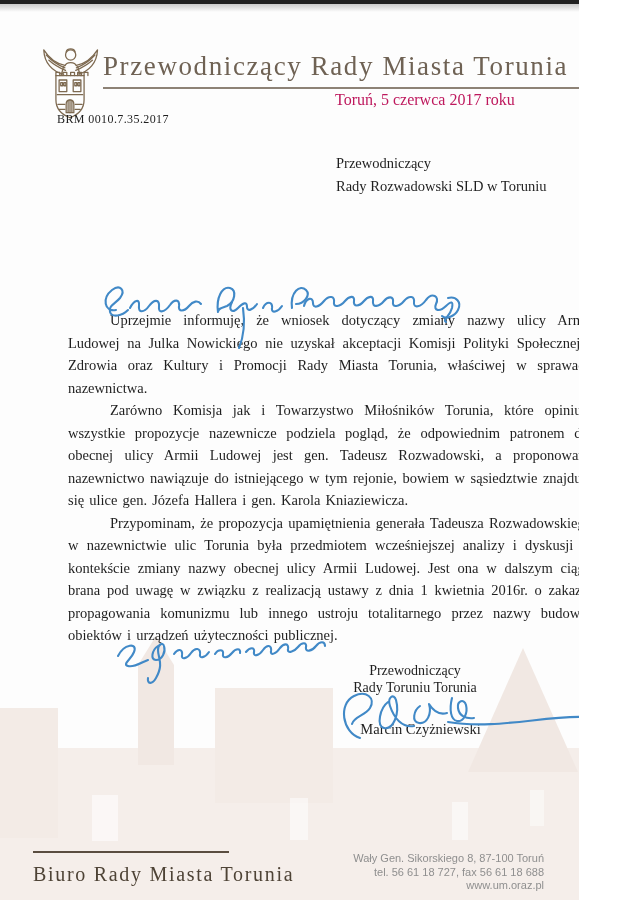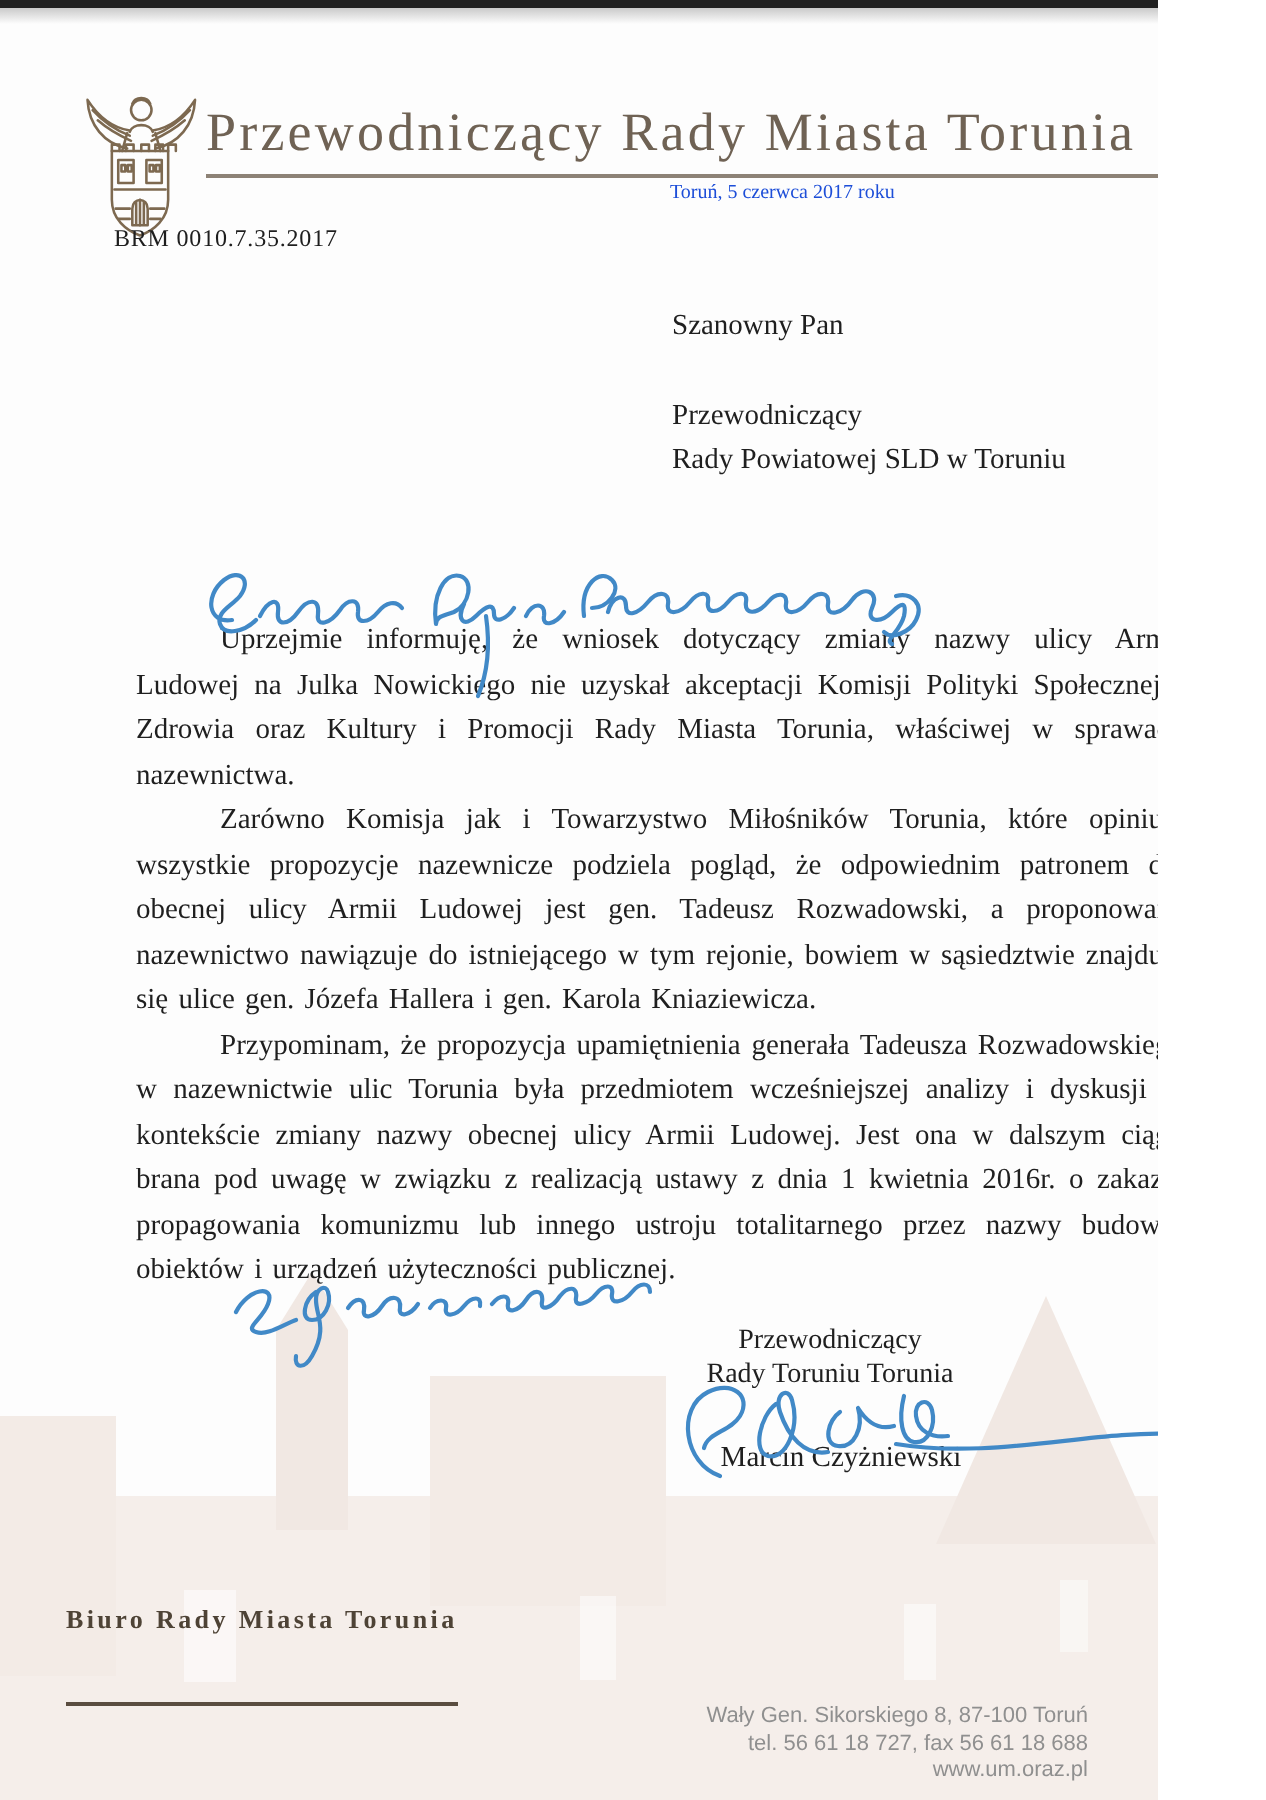--- a/index.html
+++ b/index.html
@@ -15,21 +15,21 @@
   
   .watermark{position:absolute;left:0;top:590px;width:633px;height:310px;z-index:0;}
   
   .logo{position:absolute;left:38px;top:42px;width:64px;height:92px;z-index:2;}
   .letter-title{
     position:absolute;left:103px;top:50px;width:505px;margin:0;z-index:2;
     font-size:27px;font-weight:normal;letter-spacing:1.6px;white-space:nowrap;
     color:#6f6254;line-height:33px;
   }
   .title-rule{position:absolute;left:103px;top:87px;width:494px;height:2px;background:#8d8276;z-index:2;}
-  .date-line{position:absolute;left:335px;top:91px;font-size:10px;color:#1d4ed8;z-index:2;}
+  .date-line{position:absolute;left:335px;top:91px;font-size:16px;color:#be185d;z-index:2;}
   .ref-line{position:absolute;left:57px;top:112px;font-size:12px;color:#1e1e1e;letter-spacing:.4px;z-index:2;}
   
   .recipient{position:absolute;left:336px;top:152px;z-index:2;}
   .recipient div{font-size:14.5px;line-height:22.5px;color:#1f1f1f;}
   .recipient .salutation{margin-bottom:22px;}
   
   .hw{position:absolute;z-index:3;}
   .hw path{fill:none;stroke:#4189c7;stroke-width:2.1;stroke-linecap:round;stroke-linejoin:round;}
   .hw-greeting{left:96px;top:264px;width:380px;height:90px;}
   .hw-closing{left:100px;top:628px;width:250px;height:75px;}
@@ -39,22 +39,22 @@
   .body-text p{
     margin:0;font-size:14.5px;line-height:22.5px;text-align:justify;
     text-indent:42px;color:#1f1f1f;word-spacing:1.5px;
   }
   
   .sig-role{position:absolute;left:340px;top:663px;width:150px;text-align:center;z-index:2;
     font-size:14px;line-height:16.5px;color:#1f1f1f;}
   .sig-name{position:absolute;left:338px;top:721px;width:165px;text-align:center;z-index:2;
     font-size:14.5px;color:#1f1f1f;}
   
-  .footer-office{position:absolute;left:33px;top:802px;z-index:2;margin:0;
-    font-size:13px;font-weight:bold;letter-spacing:1.7px;color:#4e4336;white-space:nowrap;}
+  .footer-office{position:absolute;left:33px;top:863px;z-index:2;margin:0;
+    font-size:20px;font-weight:normal;letter-spacing:1.7px;color:#4e4336;white-space:nowrap;}
   .footer-rule{position:absolute;left:33px;top:851px;width:196px;height:2px;background:#5a4d40;z-index:2;}
   .footer-address{position:absolute;right:35px;top:840px;text-align:right;z-index:2;
     font-family:"Liberation Sans", sans-serif;font-size:11px;line-height:13.5px;color:#8f8f8f;margin-top:12px;}
   .logo g, .coat{stroke:#7d6950;stroke-width:2;fill:none;stroke-linecap:round;stroke-linejoin:round;}
 </style>
 </head>
 <body>
 
 <div class="page">
 
@@ -97,23 +97,22 @@
       <path d="M30,78 H70 M31,93 H42 M58,93 H69 M33,101 H42 M58,101 H66"></path>
     </g>
   </svg>
 
   <h1 class="letter-title">Przewodniczący Rady Miasta Torunia</h1>
   <div class="title-rule"></div>
   <div class="date-line">Toruń, 5 czerwca 2017 roku</div>
   <div class="ref-line">BRM 0010.7.35.2017</div>
 
   <div class="recipient">
-    <div class="salutation">Szanowny Pan</div>
     <div>Przewodniczący</div>
-    <div>Rady Powiatowej SLD w Toruniu</div>
+    <div>Rady Rozwadowski SLD w Toruniu</div>
   </div>
 
   <svg class="hw hw-greeting" viewBox="0 0 380 90" aria-label="Szanowny Panie Przewodniczący">
     <path d="M20,46 C8,48 6,34 16,26 C24,20 30,26 24,34 C20,39 12,42 14,48 C16,54 26,52 32,46"></path>
     <path d="M34,44 c4,-8 10,-10 9,-2 c-1,7 5,7 10,0 c5,-7 11,-7 10,1 c-1,7 6,5 11,-2 c4,-6 10,-6 9,1 c-1,6 5,6 10,0 c4,-5 9,-6 12,-2"></path>
     <path d="M122,48 c-2,-14 4,-26 12,-24 c7,2 5,14 -3,18 c-5,2 -9,2 -9,6"></path>
     <path d="M136,38 c-4,8 0,12 6,6 c5,-5 9,-7 9,-1 c0,5 6,3 10,-3 m6,4 c3,-7 10,-7 9,0 c-1,6 6,4 10,-2"></path>
     <path d="M196,44 c-2,-16 8,-24 14,-18 c5,5 -2,14 -10,14"></path>
     <path d="M208,42 c2,-8 9,-10 9,-3 c0,6 6,4 11,-2 c5,-6 11,-5 10,1 c-1,6 6,5 11,-1 c4,-5 10,-6 9,0 c-1,6 5,6 10,0 c4,-5 10,-6 9,0 c-1,7 6,6 11,0 c4,-5 10,-5 9,1 c-1,6 6,5 11,-1 c5,-6 11,-5 10,1 c-1,7 7,5 12,-2 c6,-8 14,-4 10,4 c-3,7 4,8 10,2 q8,-8 6,2 c-2,8 -10,12 -6,14"></path>
     <path d="M352,34 c8,-2 14,4 10,12 c-3,6 -12,10 -16,6"></path>

